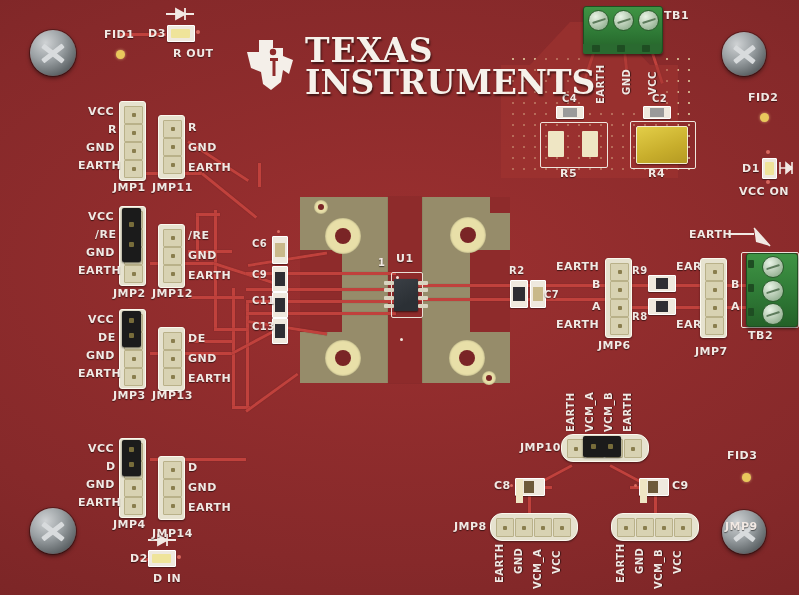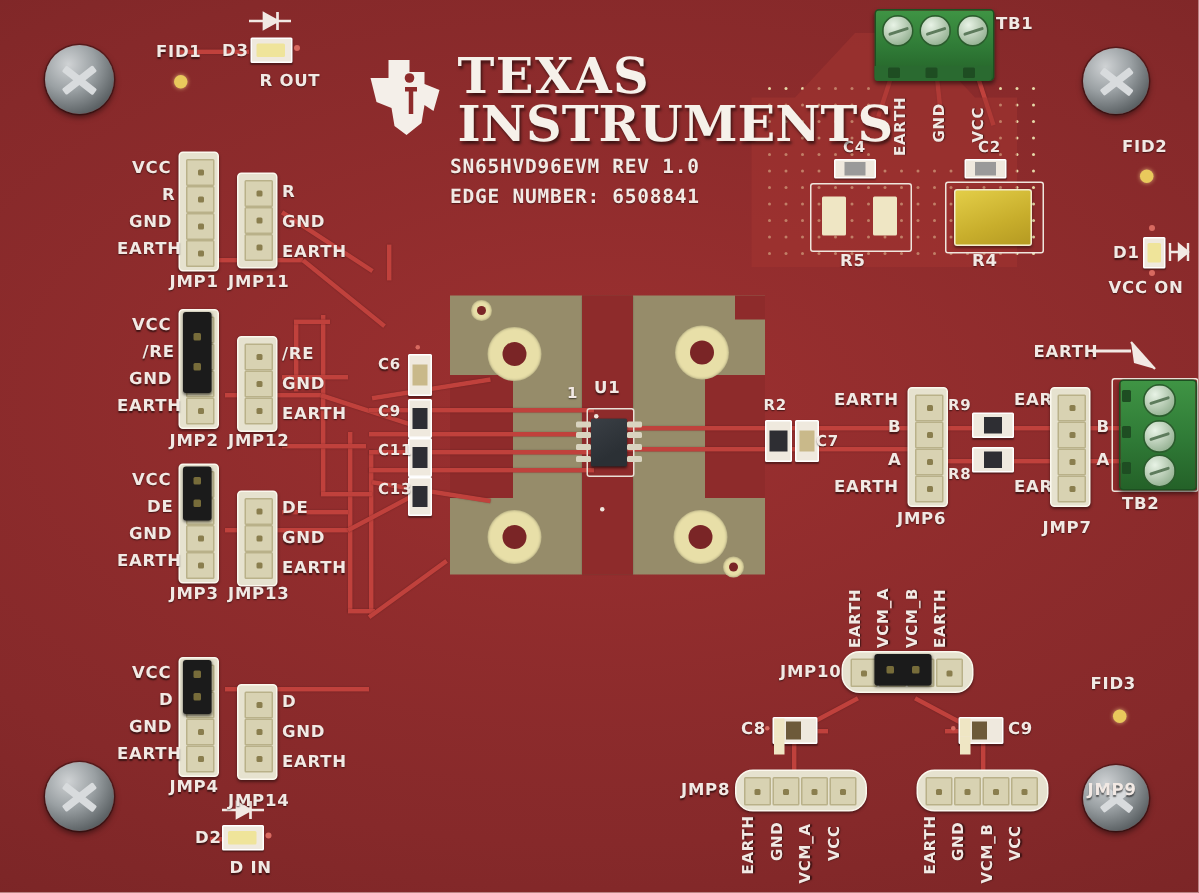--- a/index.html
+++ b/index.html
@@ -385,24 +385,20 @@
 
   <svg class="abs" style="left:243px;top:34px;width:56px;height:60px;" viewBox="0 0 56 60">
     <path d="M4,18 L16,18 L16,6 L30,6 L30,14 L40,14 L40,22 L50,26 L46,40 L40,36 L38,48 L28,56 L20,50 L18,38 L8,34 Z" fill="#f4efe9"></path>
     <circle cx="30" cy="18" r="3.2" fill="#8e2b2b"></circle>
     <path d="M27,24 L35,24 L35,27 L32.5,27 L32.5,42 L29.5,42 L29.5,27 L27,27 Z" fill="#8e2b2b"></path>
   </svg>
   <div class="abs" style="left:305px;top:66px;font-family:'DejaVu Serif',serif;font-weight:bold;font-size:33px;
               line-height:33px;letter-spacing:0px;color:#f6f1ea;text-shadow:1px 2px 2px rgba(0,0,0,.55);">INSTRUMENTS</div>
   <div class="abs" style="left:305px;top:34px;font-family:'DejaVu Serif',serif;font-weight:bold;font-size:33px;
               line-height:33px;letter-spacing:1px;color:#f6f1ea;text-shadow:1px 2px 2px rgba(0,0,0,.55);">TEXAS</div>
-  <div class="abs" style="left:300px;top:104px;font-family:'DejaVu Sans Mono',monospace;font-weight:bold;font-size:13px;
-              color:#f2e9e4;letter-spacing:.5px;text-shadow:0 1px 1px rgba(0,0,0,.5);">SN65HVD96EVM REV 1.0</div>
-  <div class="abs" style="left:300px;top:124px;font-family:'DejaVu Sans Mono',monospace;font-weight:bold;font-size:13px;
-              color:#f2e9e4;letter-spacing:.5px;text-shadow:0 1px 1px rgba(0,0,0,.5);">EDGE NUMBER: 6508841</div>
 
   <div class="silk" style="left:104px;top:29px;">FID1</div>
   <div class="fid" style="left:116px;top:50px;width:9px;height:9px;"></div>
   <div class="led" style="left:167px;top:25px;width:26px;height:15px;">
     <div class="lens" style="left:3px;top:3px;width:19px;height:9px;"></div>
   </div>
   <div class="silk" style="left:148px;top:28px;">D3</div>
   <svg class="diosym" style="left:162px;top:5px;width:36px;height:18px;" viewBox="0 0 36 18">
     <path d="M4,9 L32,9 M14,4 L14,14 L23,9 Z M23,3 L23,15" stroke="#f2e9e4" stroke-width="1.8" fill="#f2e9e4"></path>
   </svg>

